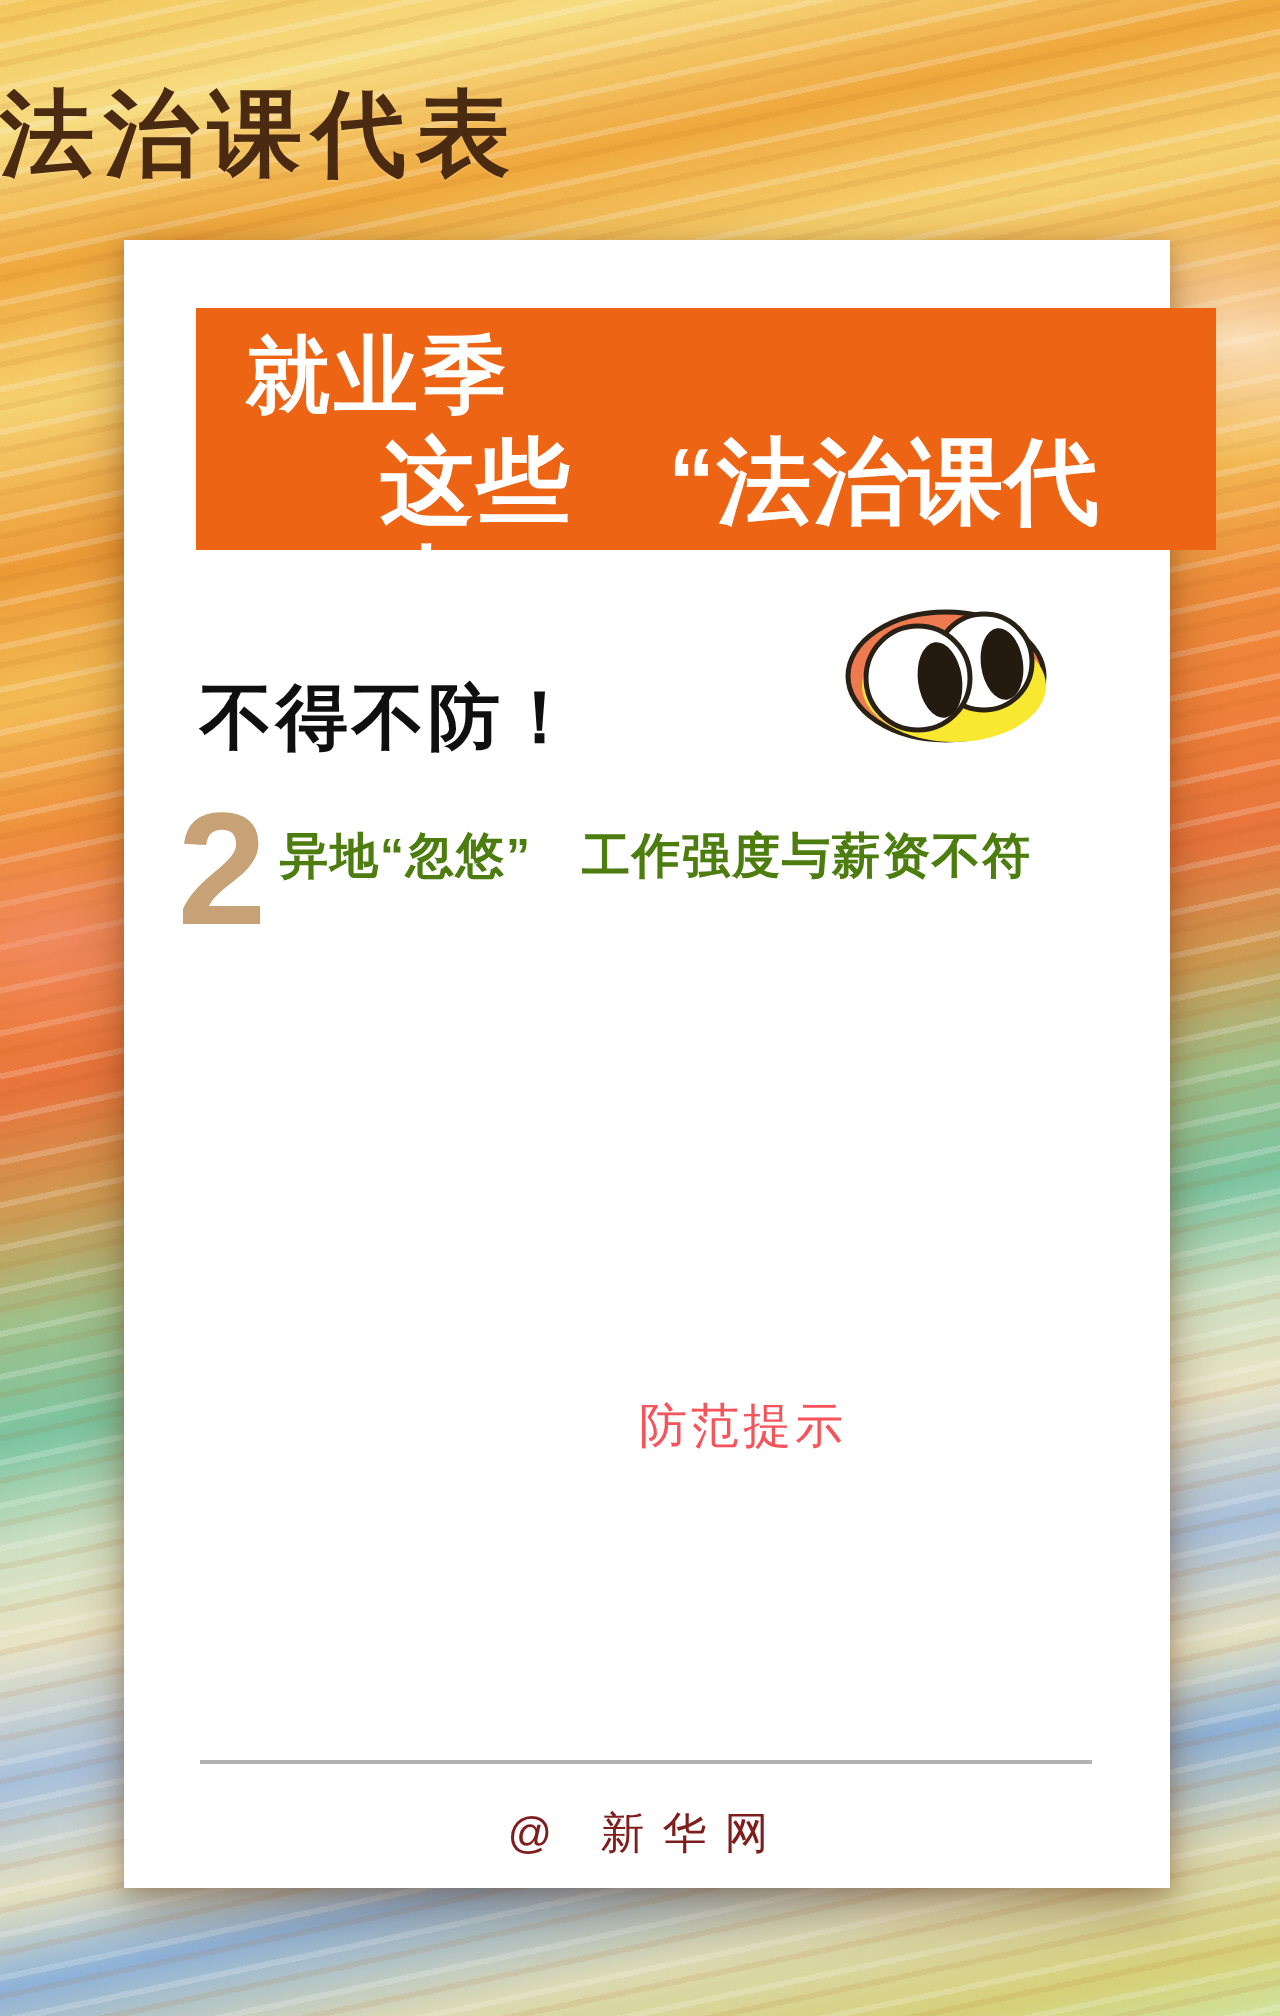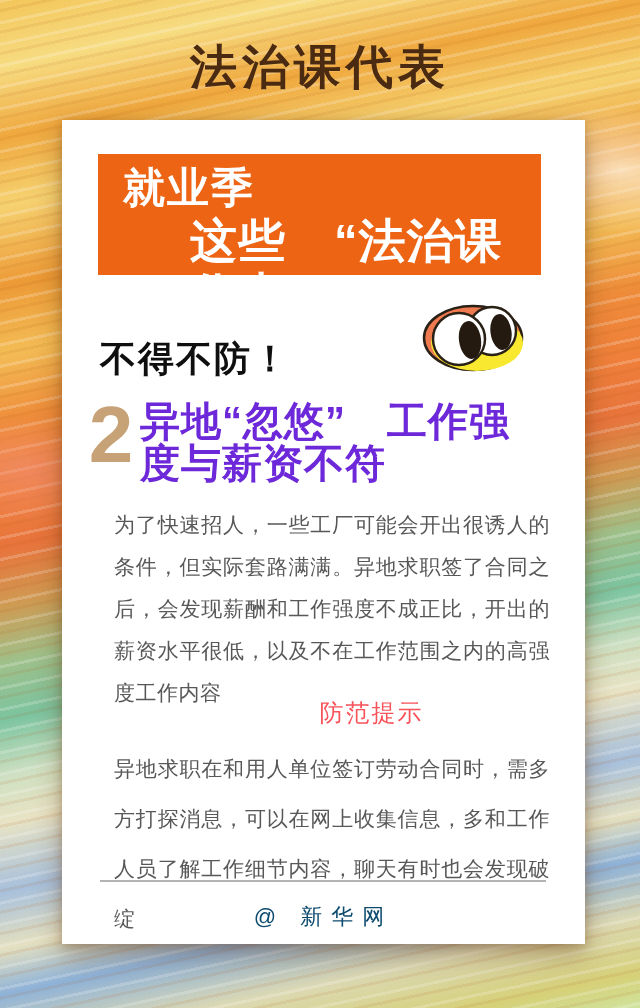--- a/index.html
+++ b/index.html
@@ -13,66 +13,66 @@
         rgba(255,255,255,.20) 0 3px, rgba(255,255,255,0) 3px 9px,
         rgba(176,88,18,.10) 9px 12px, rgba(255,255,255,0) 12px 21px),
       linear-gradient(168deg,
         #f3c65a 0%, #f7dc82 6%, #efa83e 12%, #f6d271 18%,
         #ec9a36 25%, #f3bc55 31%, #ee8c3a 37%, #ef7f3a 43%,
         #e8743c 48%, #cf9a52 53%, #9fc08a 58%, #7cc4a0 63%,
         #cfe0c2 68%, #e8e3c4 72%, #a7c0dc 78%, #e4e0c0 83%,
         #8eb2d8 87%, #dcd9b4 92%, #d6d078 97%, #cfe49e 100%);
   }
   .brand-title{
-    position:absolute;top:36px;left:0;width:640px;text-align:center;
+    position:absolute;top:36px;left:0;width:640px;
     font-size:47px;font-weight:900;letter-spacing:5px;color:#4b2a12;
     text-shadow:0 1px 0 rgba(255,220,150,.25);
   }
   .card{
     position:absolute;left:62px;top:120px;width:523px;height:824px;
     background:#ffffff;box-shadow:0 10px 26px rgba(96,48,8,.38),0 2px 8px rgba(96,48,8,.25);
   }
   .banner{
-    position:absolute;left:36px;top:34px;width:443px;height:121px;
+    position:absolute;left:36px;top:34px;width:510px;height:121px;
     background:#ec6414;color:#ffffff;font-weight:900;
   }
   .banner-line1{position:absolute;left:25px;top:10px;font-size:42px;line-height:48px;letter-spacing:2px;}
   .banner-line2{position:absolute;left:92px;top:60px;font-size:47px;line-height:54px;letter-spacing:1px;}
   .headline{
     position:absolute;left:38px;top:179px;font-size:36px;font-weight:900;
     color:#0f0f0f;letter-spacing:2px;line-height:58px;margin-top:31px;
   }
   .eyes{position:absolute;left:360px;top:182px;width:102px;height:70px;}
   .sec-number{
     position:absolute;left:20px;top:270px;width:58px;text-align:center;
     font-size:80px;line-height:90px;font-weight:900;color:#c7a276;
   }
   .sec-title{
     position:absolute;left:78px;top:280px;width:404px;
-    font-size:40px;font-weight:700;color:#6d28d9;line-height:42px;letter-spacing:1px;
+    font-size:24px;font-weight:700;color:#4d7c0f;line-height:58px;letter-spacing:1px;
   }
   .sec-body{
     position:absolute;left:52px;top:384px;width:436px;
     font-size:21px;color:#585858;line-height:42px;text-align:justify;letter-spacing:.5px;
   }
   .tip-label{
     position:absolute;left:0;top:577px;width:523px;text-align:center;
     font-size:24px;color:#f8535a;letter-spacing:2px;margin-left:48px;
   }
   .tip-body{
     position:absolute;left:52px;top:624px;width:436px;
     font-size:21px;color:#585858;line-height:50px;text-align:justify;letter-spacing:.5px;
   }
   .divider{
     position:absolute;left:38px;top:760px;width:446px;height:0;
     border-top:2px solid #b3b3b3;
   }
   .footer-credit{
     position:absolute;left:0;top:782px;width:523px;text-align:center;
-    font-size:22px;color:#0c4a6e;letter-spacing:9px;
+    font-size:22px;color:#7f1d1d;letter-spacing:9px;
   }
 </style>
 </head>
 <body>
 
 <div class="brand-title">法治课代表</div>
 
 <div class="card">
 
   <div class="banner">
@@ -89,21 +89,19 @@
       <circle cx="70" cy="29" r="24" fill="#ffffff" stroke="#2a2116" stroke-width="2.5"></circle>
       <circle cx="37" cy="37" r="26" fill="#ffffff" stroke="#2a2116" stroke-width="2.5"></circle>
       <ellipse cx="48" cy="38" rx="11" ry="19" fill="#241a10" transform="rotate(-8 48 38)"></ellipse>
       <ellipse cx="79" cy="30" rx="10.5" ry="18" fill="#241a10" transform="rotate(-8 79 30)"></ellipse>
     </svg>
   </span>
 
   <div class="sec-number">2</div>
   <div class="sec-title">异地“忽悠”　工作强度与薪资不符</div>
 
-  <div class="sec-body">为了快速招人，一些工厂可能会开出很诱人的条件，但实际套路满满。异地求职签了合同之后，会发现薪酬和工作强度不成正比，开出的薪资水平很低，以及不在工作范围之内的高强度工作内容</div>
 
   <div class="tip-label">防范提示</div>
-  <div class="tip-body">异地求职在和用人单位签订劳动合同时，需多方打探消息，可以在网上收集信息，多和工作人员了解工作细节内容，聊天有时也会发现破绽</div>
 
   <div class="divider"></div>
   <div class="footer-credit">@ 新华网</div>
 
 </div>
 
 </body></html>

